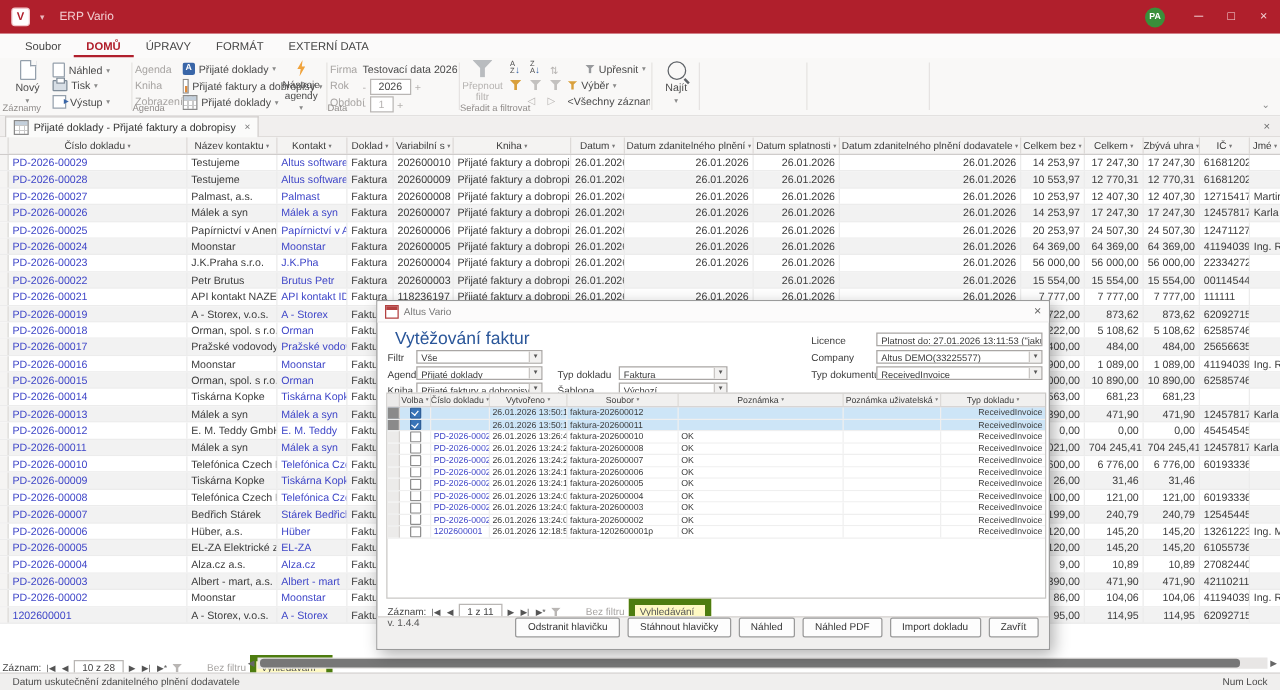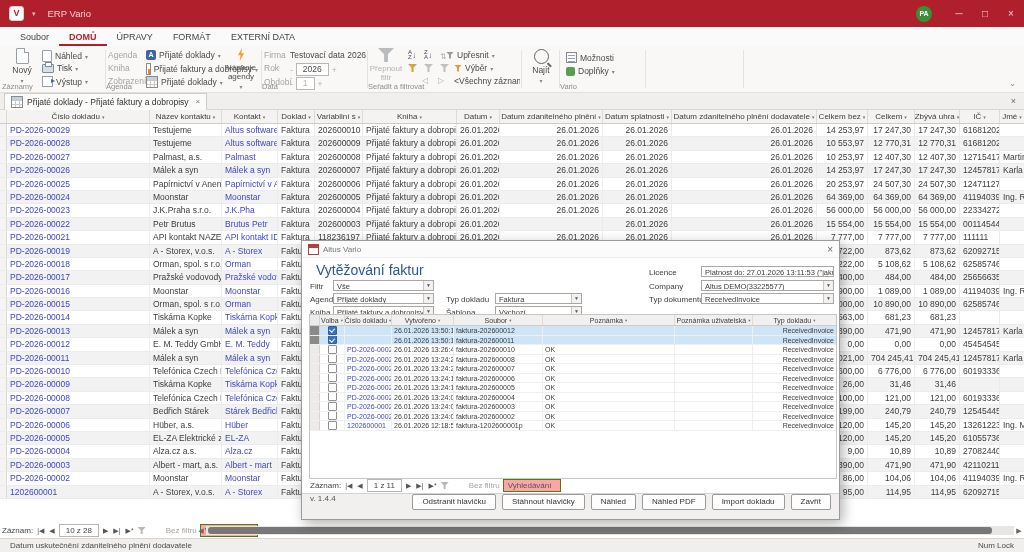--- a/index.html
+++ b/index.html
@@ -84,21 +84,21 @@
   .mc6{width:43px}.mc7{width:103px}.mc8{width:69px}.mc9{width:145px}.mc10{width:51px}.mc11{width:47px}
   .mc12{width:45px}.mc13{width:40px}.mc14{width:24px;border-right:none}
   .gcell.mc6,.gcell.mc7,.gcell.mc8,.gcell.mc9,.gcell.mc10,.gcell.mc11,.gcell.mc12{text-align:right}
   #mt-body .mc0,#mt-body .mc2{color:#3f46c8}
   
   .recnav{position:absolute;display:flex;align-items:center;gap:3px;font-size:8px;color:#444;white-space:nowrap}
   .rn-btn{color:#555;font-size:7px;padding:0 1px}
   .rn-box{border:1px solid #b9b6b4;background:#fff;padding:0 6px;height:11px;line-height:11px}
   .rn-filter{display:flex;align-items:center;gap:20px;color:#a7a4a2}
   .rn-filter .icon-funnel{width:8px;height:7px;background:#b9b6b4}
-  .rn-search{border:1px solid #4d7c0f;background:#fca5a5;padding:0 4px;height:11px;line-height:11px;width:48px;color:#555}
+  .rn-search{border:5px solid #4d7c0f;background:#fef9c3;padding:0 4px;height:11px;line-height:11px;width:48px;color:#555}
   .mainnav{left:2px;top:524px}
   .hscroll{position:absolute;left:196px;top:525px;width:828px;height:11px;display:flex;align-items:center}
   .hs-arrow{font-size:7px;color:#666;width:10px;text-align:center}
   .hs-track{flex:1;height:9px;background:#e8e6e5;position:relative}
   .hs-thumb{position:absolute;left:2px;top:1px;height:7px;width:97%;background:#777;border-radius:3px}
   
   .statusbar{position:absolute;left:0;top:538px;width:1024px;height:14px;background:#f0efee;border-top:1px solid #d8d5d3;
              box-sizing:border-box;display:flex;align-items:center;font-size:8px;color:#4a4a4a;padding:0 10px;justify-content:space-between}
   
   .dialog{position:absolute;left:301px;top:240px;width:539px;height:280px;background:#fff;border:1px solid #9b9b9b;
@@ -269,21 +269,21 @@
           <span>A</span>
         </span>
         <b>↓</b>
       </span>
     <span class="abs disab" style="left:72px;top:6px;font-size:8px">⇅</span>
     <span class="icon-funnel amber abs" style="left:40px;top:18px;width:9px;height:8px"></span>
     <span class="icon-funnel abs" style="left:56px;top:18px;width:9px;height:8px;background:#c3c1bf"></span>
     <span class="icon-funnel abs" style="left:72px;top:18px;width:9px;height:8px;background:#c3c1bf"></span>
     <span class="abs disab" style="left:54px;top:30px;font-size:8px">◁</span>
     <span class="abs disab" style="left:70px;top:30px;font-size:8px">▷</span>
-    <div class="smallrow" style="left:78px;top:4px">
+    <div class="smallrow" style="left:100px;top:4px">
       <span class="icon-funnel" style="width:8px;height:7px"></span>
       <span>Upřesnit</span>
         <span class="car">▾</span>
     </div>
     <div class="smallrow" style="left:86px;top:17px">
       <span class="icon-funnel amber" style="width:8px;height:7px"></span>
       <span>Výběr</span>
         <span class="car">▾</span>
     </div>
     <div class="smallrow" style="left:86px;top:30px;width:66px;overflow:hidden">
@@ -293,32 +293,20 @@
   </div>
   <div class="rdiv" style="left:521px"></div>
 
   <div class="bigbtn" style="left:526px;top:3px;width:30px">
     <span class="icon-search big"></span>
     <span>Najít</span>
     <span class="car">▾</span>
   </div>
   <div class="rdiv" style="left:559px"></div>
 
-  <div class="rg" style="left:560px;width:84px">
-    <div class="smallrow" style="left:6px;top:6px">
-      <span class="icon-list"></span>
-      <span>Možnosti</span>
-    </div>
-    <div class="smallrow" style="left:6px;top:20px">
-      <span class="icon-plug"></span>
-      <span>Doplňky</span>
-        <span class="car">▾</span>
-    </div>
-    <div class="rg-label">Vario</div>
-  </div>
   <div class="rdiv" style="left:645px"></div>
 
   <div class="rdiv" style="left:743px"></div>
 
   <span class="rib-collapse">⌄</span>
 </div>
 
 <div class="doctabs">
   <div class="doctab">
     <span class="icon-grid"></span>

